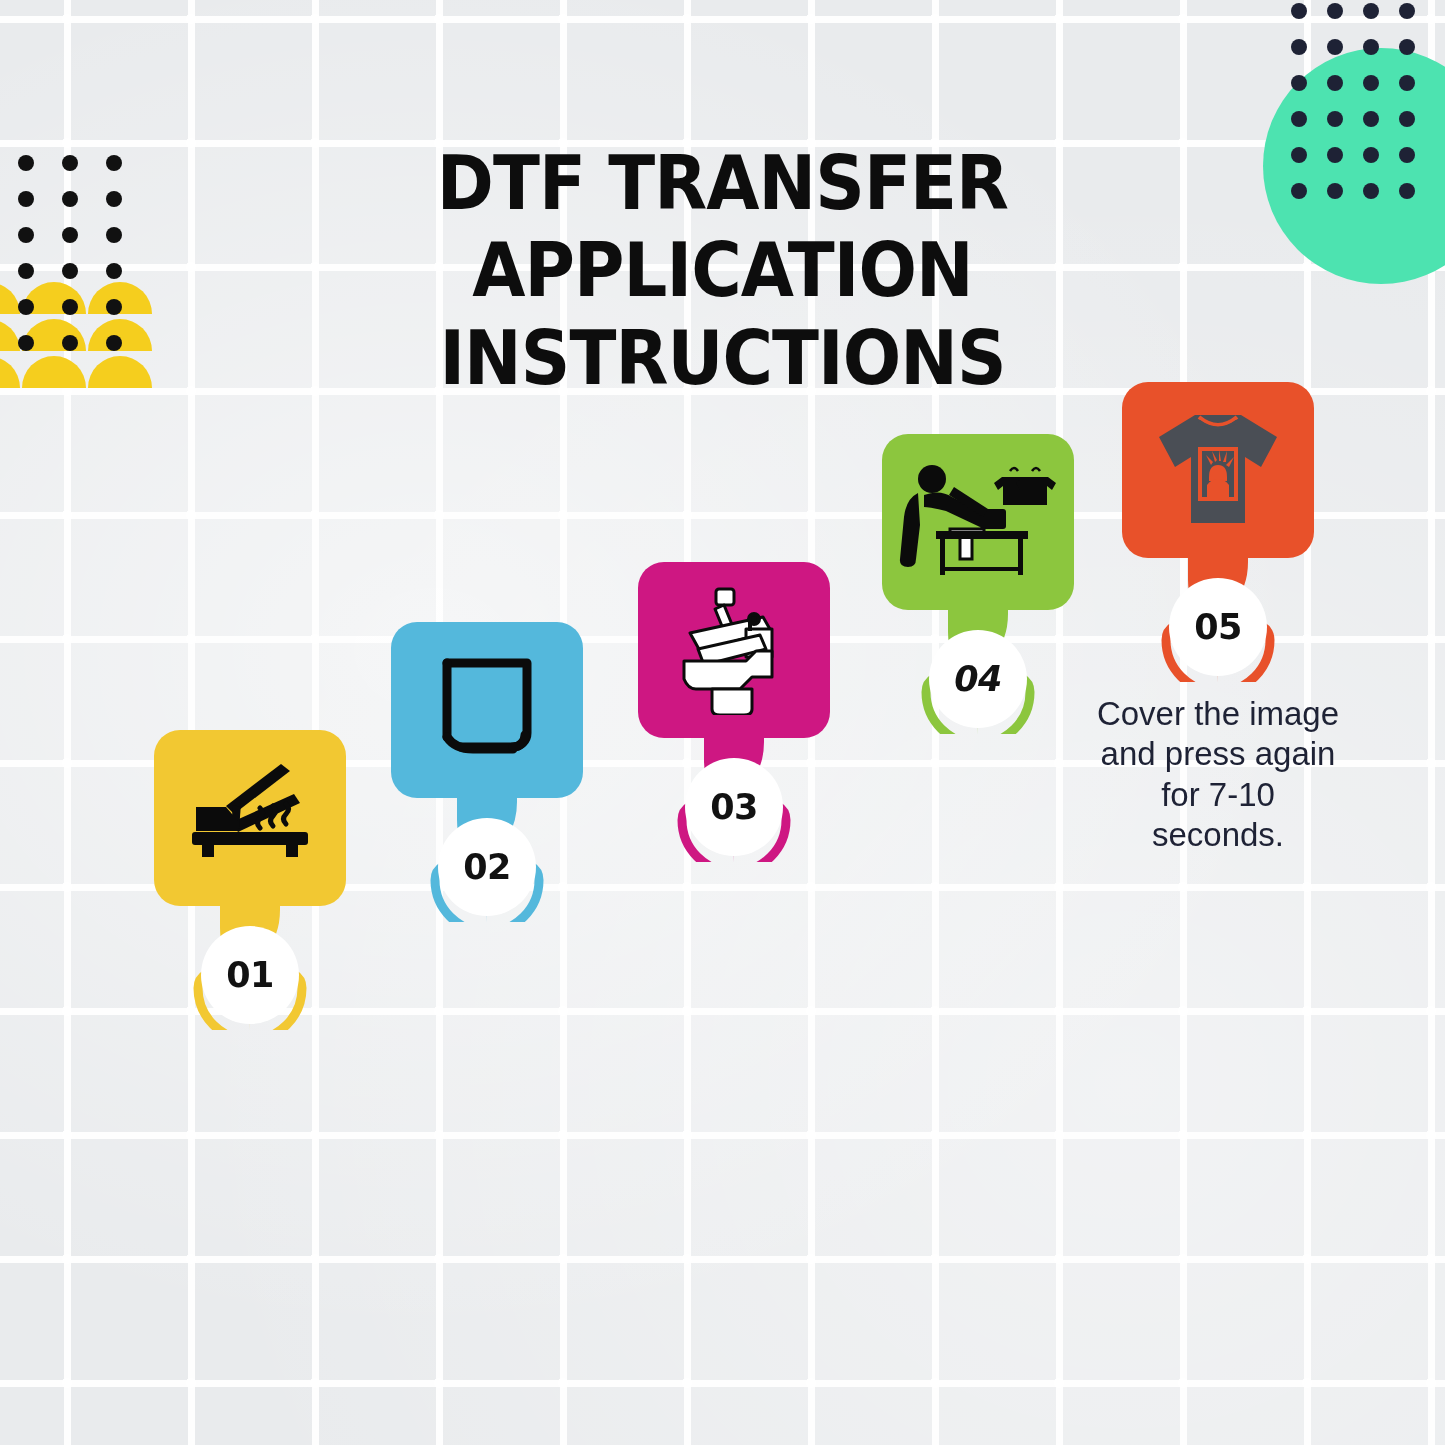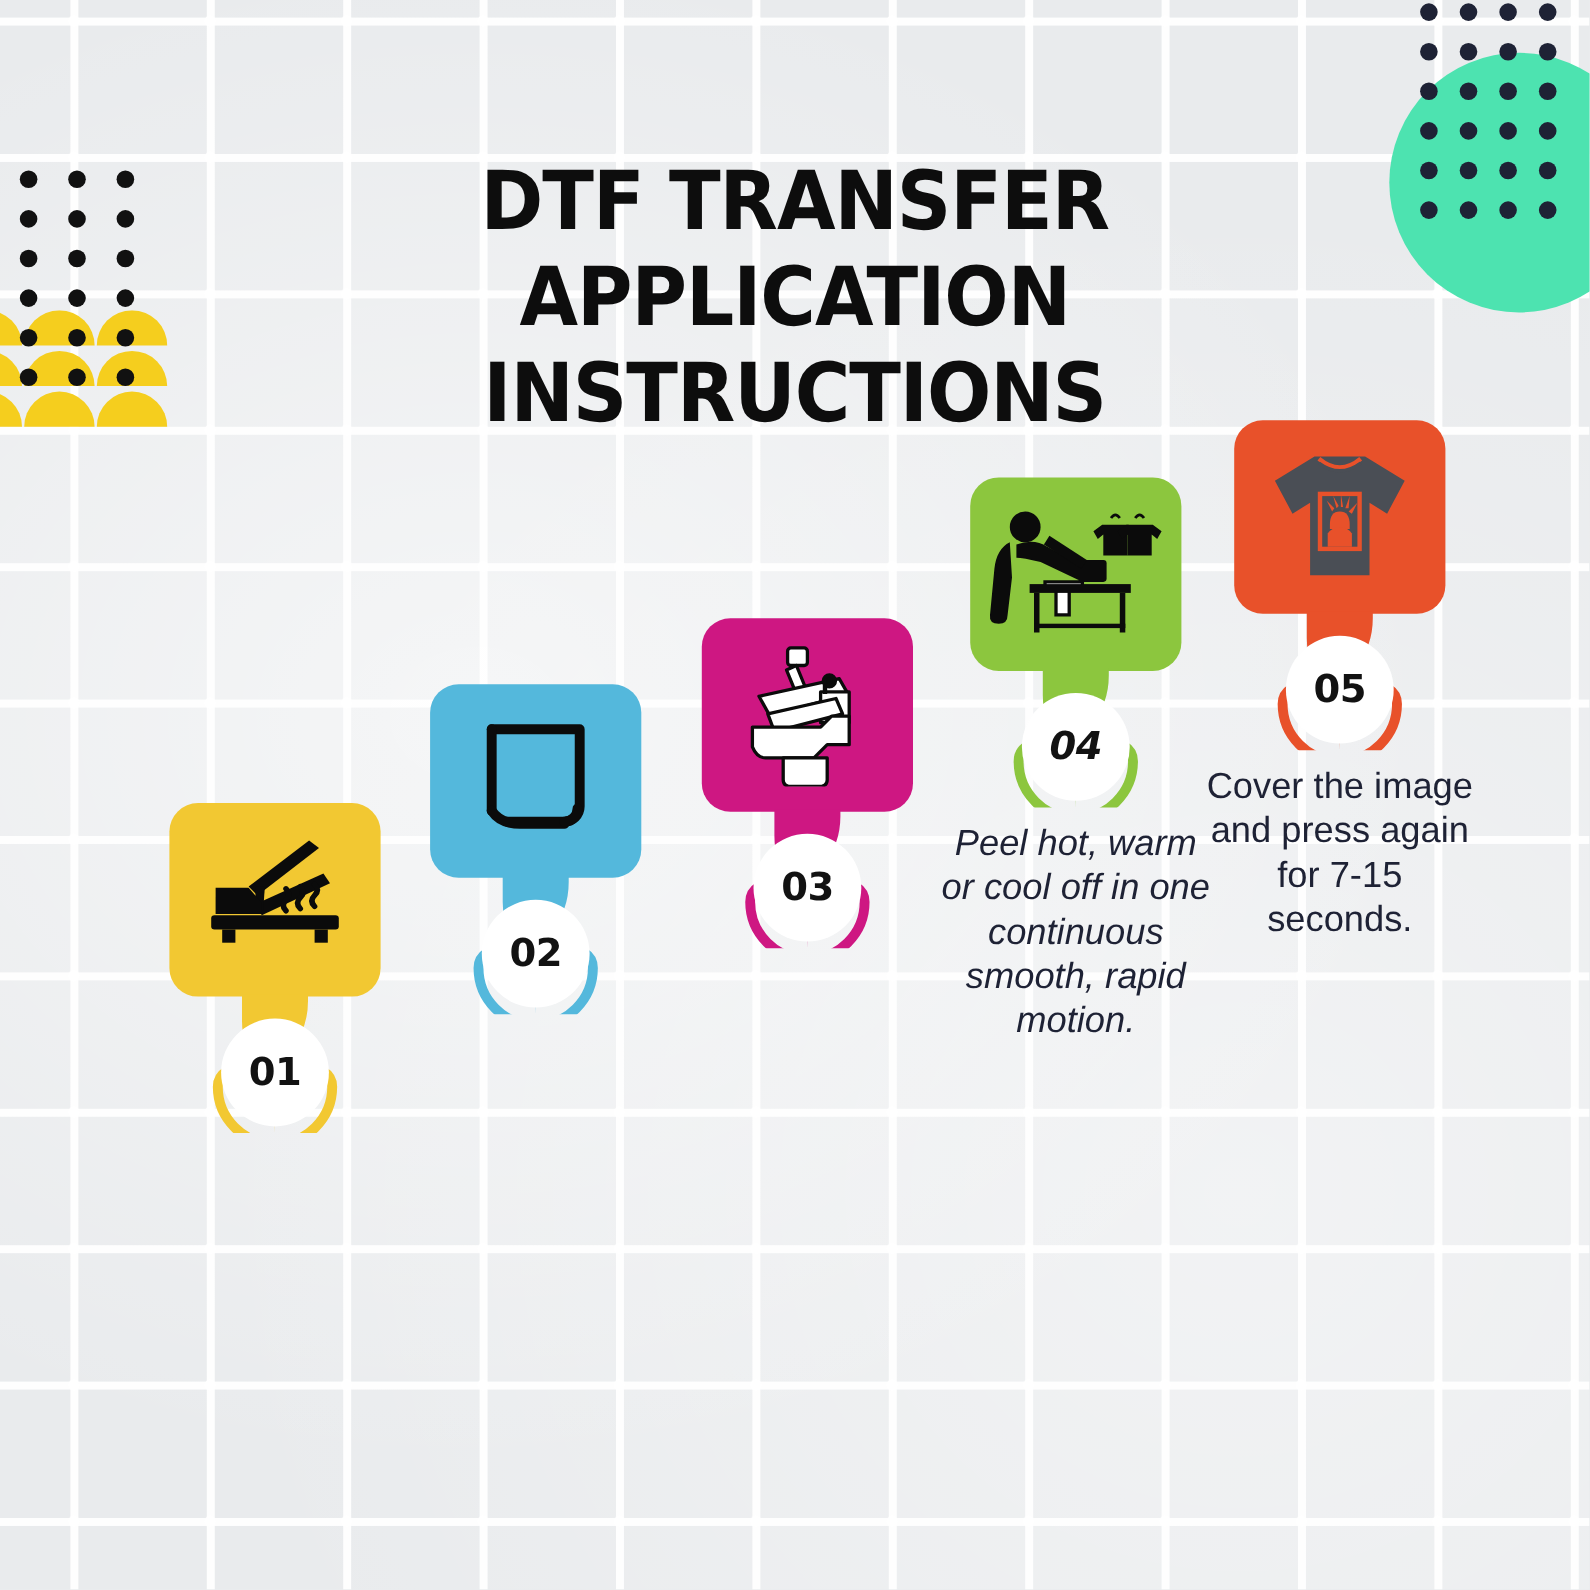--- a/index.html
+++ b/index.html
@@ -301,21 +301,20 @@
     </div>
     <div class="connector">
       <svg width="252" height="126" viewBox="0 0 252 126" aria-hidden="true">
         <path d="M96 0 H156 V6 q0 26 -16 44 q-14 16 -14 34 v42 h-0 q0 -42 -14 -58 q-16 -18 -16 -44 Z" fill="#8CC63E"></path>
         <path d="M126 84 c0 -22 -52 -26 -52 0 a52 52 0 1 0 104 0 c0 -26 -52 -22 -52 0 Z" fill="none" stroke="#8CC63E" stroke-width="9"></path>
       </svg>
     </div>
     <div class="numwrap">
       <div class="numcircle">04</div>
     </div>
-    <p class="caption">Peel hot, warm or cool off in one continuous smooth, rapid motion.</p>
   </div>
 
   <div class="step" style="left:1092px; top:342px;margin-top:40px;">
     <div class="card" style="background:#E8512A;">
       <span>
         <svg width="142" height="130" viewBox="0 0 142 130" aria-hidden="true">
           <g>
             <path d="M48 10 h46 l36 22 l-16 30 l-16 -10 v66 h-54 v-66 l-16 10 l-16 -30 Z" fill="#4A4E55"></path>
             <path d="M52 12 q19 16 38 0" fill="none" stroke="#E8512A" stroke-width="4"></path>
             <path d="M52 16 q19 14 38 0" fill="none" stroke="#4A4E55" stroke-width="3"></path>
@@ -336,16 +335,16 @@
     </div>
     <div class="connector">
       <svg width="252" height="126" viewBox="0 0 252 126" aria-hidden="true">
         <path d="M96 0 H156 V6 q0 26 -16 44 q-14 16 -14 34 v42 h-0 q0 -42 -14 -58 q-16 -18 -16 -44 Z" fill="#E8512A"></path>
         <path d="M126 84 c0 -22 -52 -26 -52 0 a52 52 0 1 0 104 0 c0 -26 -52 -22 -52 0 Z" fill="none" stroke="#E8512A" stroke-width="9"></path>
       </svg>
     </div>
     <div class="numwrap">
       <div class="numcircle">05</div>
     </div>
-    <p class="caption">Cover the image and press again for 7-15 seconds.</p>
+    <p class="caption">Cover the image and press again for 7-10 seconds.</p>
   </div>
 
 </div>
 
 </body></html>

